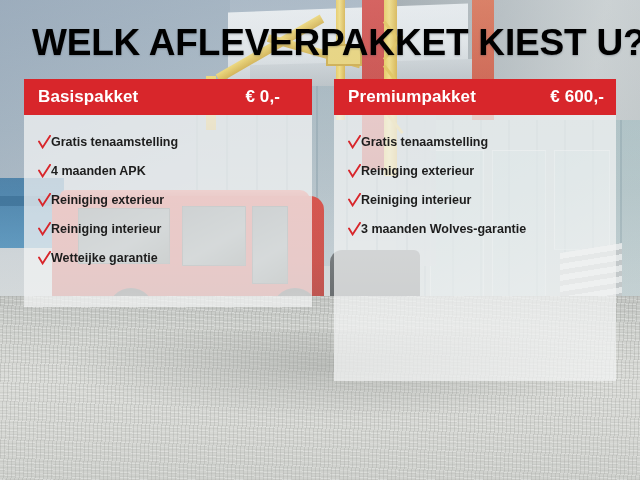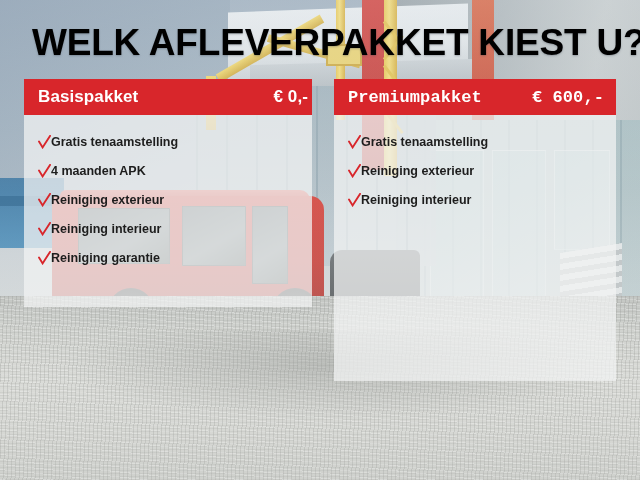--- a/index.html
+++ b/index.html
@@ -164,21 +164,21 @@
     font-size:37px; font-weight:bold; color:#000000;
     letter-spacing:-.2px; white-space:nowrap;
     text-shadow:0 1px 2px rgba(60,70,80,.35);
   }
 
   .panel { position:absolute; }
   .panel-head {
     height:36px;
     background:#d8262b;
     display:flex; align-items:center; justify-content:space-between;
-    padding:0 4px 0 14px;
+    padding:0 32px 0 14px;
     color:#ffffff;
   }
   .panel-head .pkg-name { font-size:17px; font-weight:bold; letter-spacing:.1px; }
   .panel-head .pkg-price { font-size:17px; font-weight:bold; letter-spacing:.1px; }
 
   .panel-body {
     background:rgba(241,243,243,.74);
     padding:12px 10px 12px 12px;
   }
   .feature {
@@ -195,21 +195,21 @@
     white-space:nowrap;
   }
 
   
   #panel-basis { left:24px; top:79px; width:288px; }
   #panel-basis .panel-body { height:192px; }
 
   
   #panel-premium { left:334px; top:79px; width:282px; }
   #panel-premium .panel-body { height:266px; }
-  #panel-premium .panel-head { padding-right:12px;font-family:Liberation Mono, monospace; }
+  #panel-premium .panel-head { padding-right:12px; }
 </style>
 </head>
 <body>
 
 <div id="bg">
   <div class="sky"></div>
   <div class="sky2"></div>
 
   <div class="bld-right"></div>
   <div class="glasspane" style="left:430px;top:150px;width:54px;height:170px;"></div>
@@ -307,21 +307,21 @@
         </span>
         <span class="feature-label">Reiniging interieur</span>
       </div>
 
       <div class="feature">
         <span class="check">
           <svg width="13" height="14" viewBox="0 0 13 14">
               <path d="M1 6.6 L4.6 12.4 L12 0.9" fill="none" stroke="#D8262B" stroke-width="1.9" stroke-linecap="round"></path>
             </svg>
         </span>
-        <span class="feature-label">Reiniging garantie</span>
+        <span class="feature-label">Wetteijke garantie</span>
       </div>
 
     </div>
   </div>
 
   <div class="panel" id="panel-premium">
     <div class="panel-head">
       <span class="pkg-name">Premiumpakket</span>
       <span class="pkg-price">€ 600,-</span>
     </div>
@@ -348,19 +348,27 @@
 
       <div class="feature">
         <span class="check">
           <svg width="13" height="14" viewBox="0 0 13 14">
               <path d="M1 6.6 L4.6 12.4 L12 0.9" fill="none" stroke="#D8262B" stroke-width="1.9" stroke-linecap="round"></path>
             </svg>
         </span>
         <span class="feature-label">Reiniging interieur</span>
       </div>
 
+      <div class="feature">
+        <span class="check">
+          <svg width="13" height="14" viewBox="0 0 13 14">
+              <path d="M1 6.6 L4.6 12.4 L12 0.9" fill="none" stroke="#D8262B" stroke-width="1.9" stroke-linecap="round"></path>
+            </svg>
+        </span>
+        <span class="feature-label">3 maanden Wolves-garantie</span>
+      </div>
 
 
 
     </div>
   </div>
 
 </div>
 
 </body></html>

